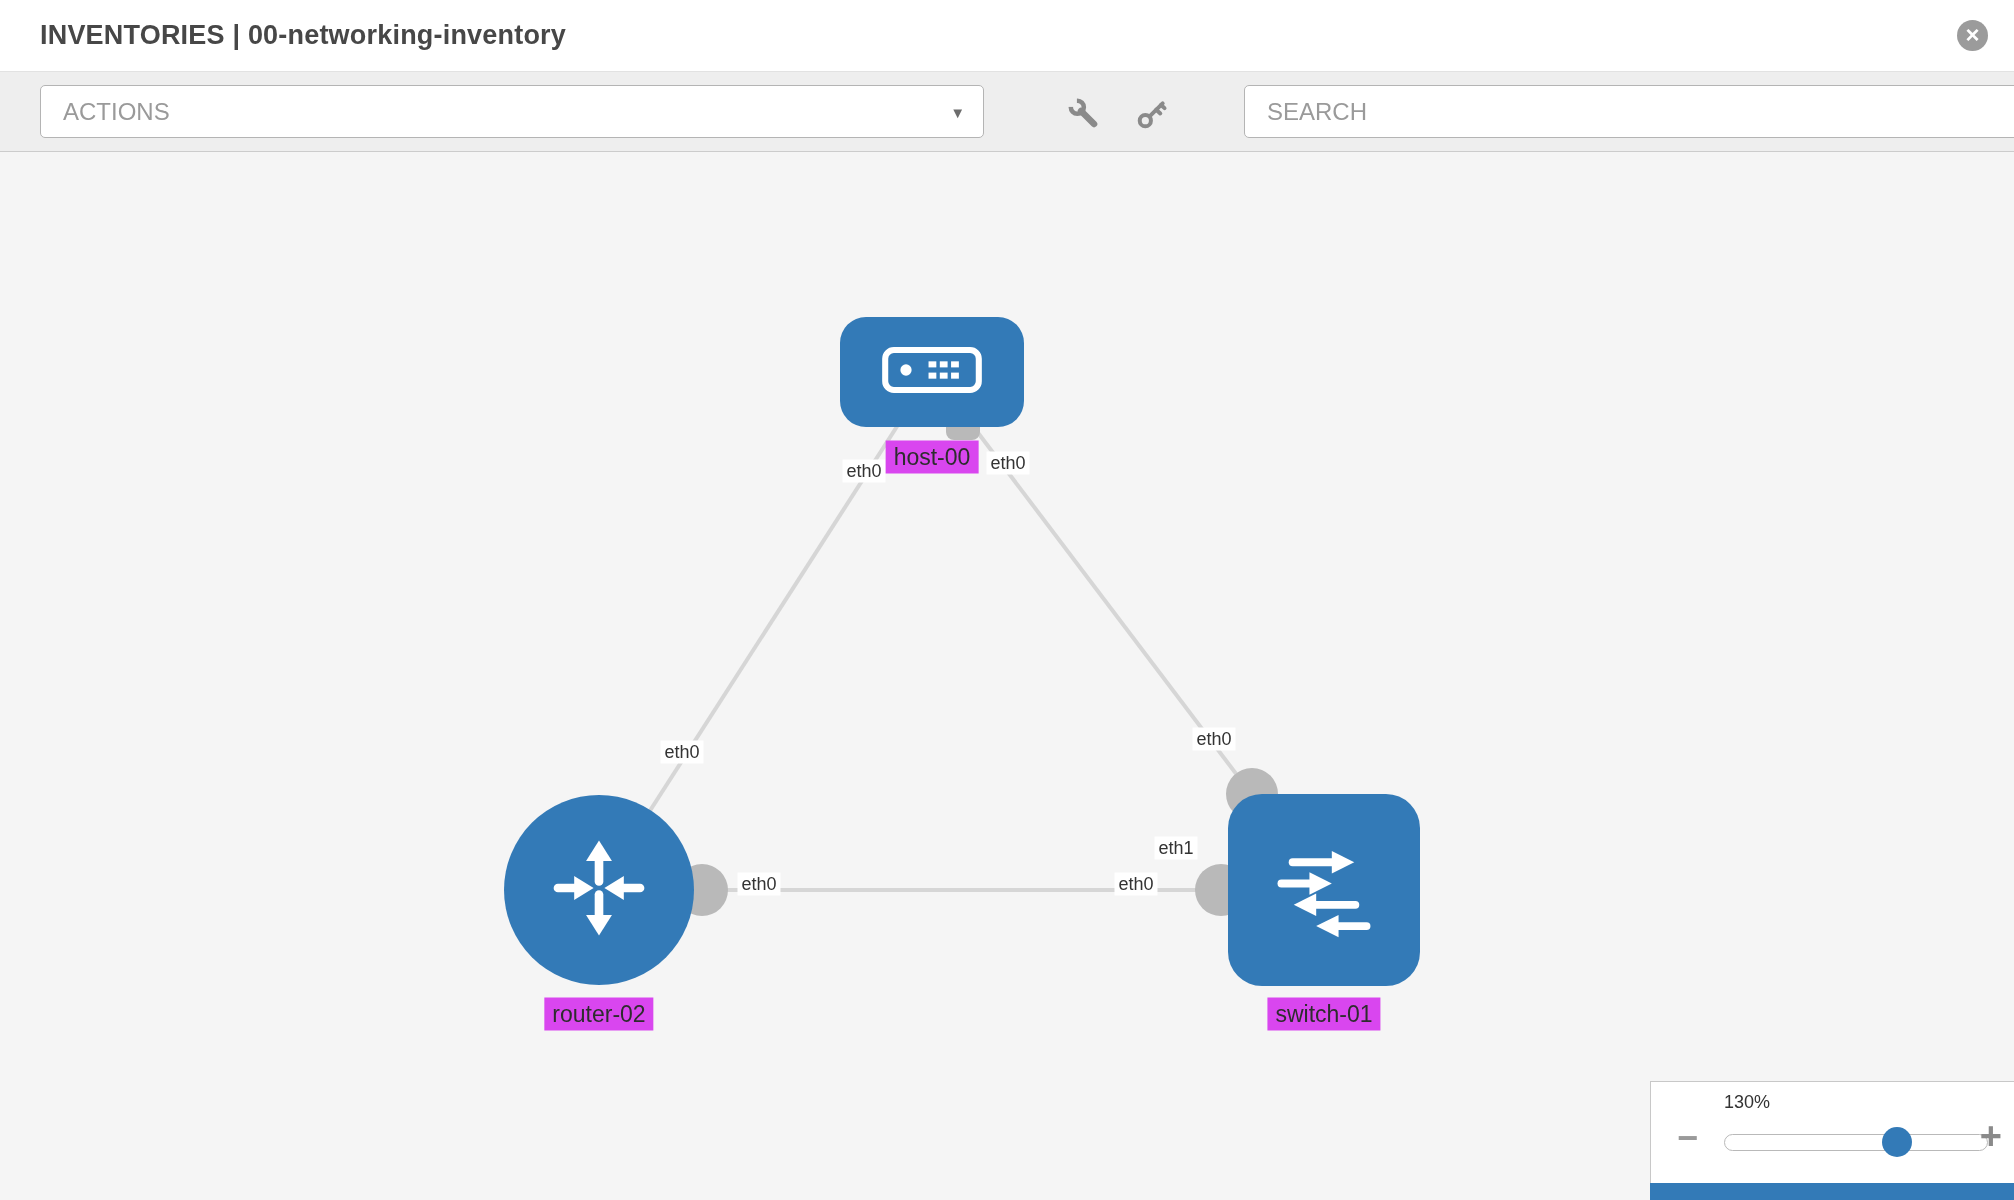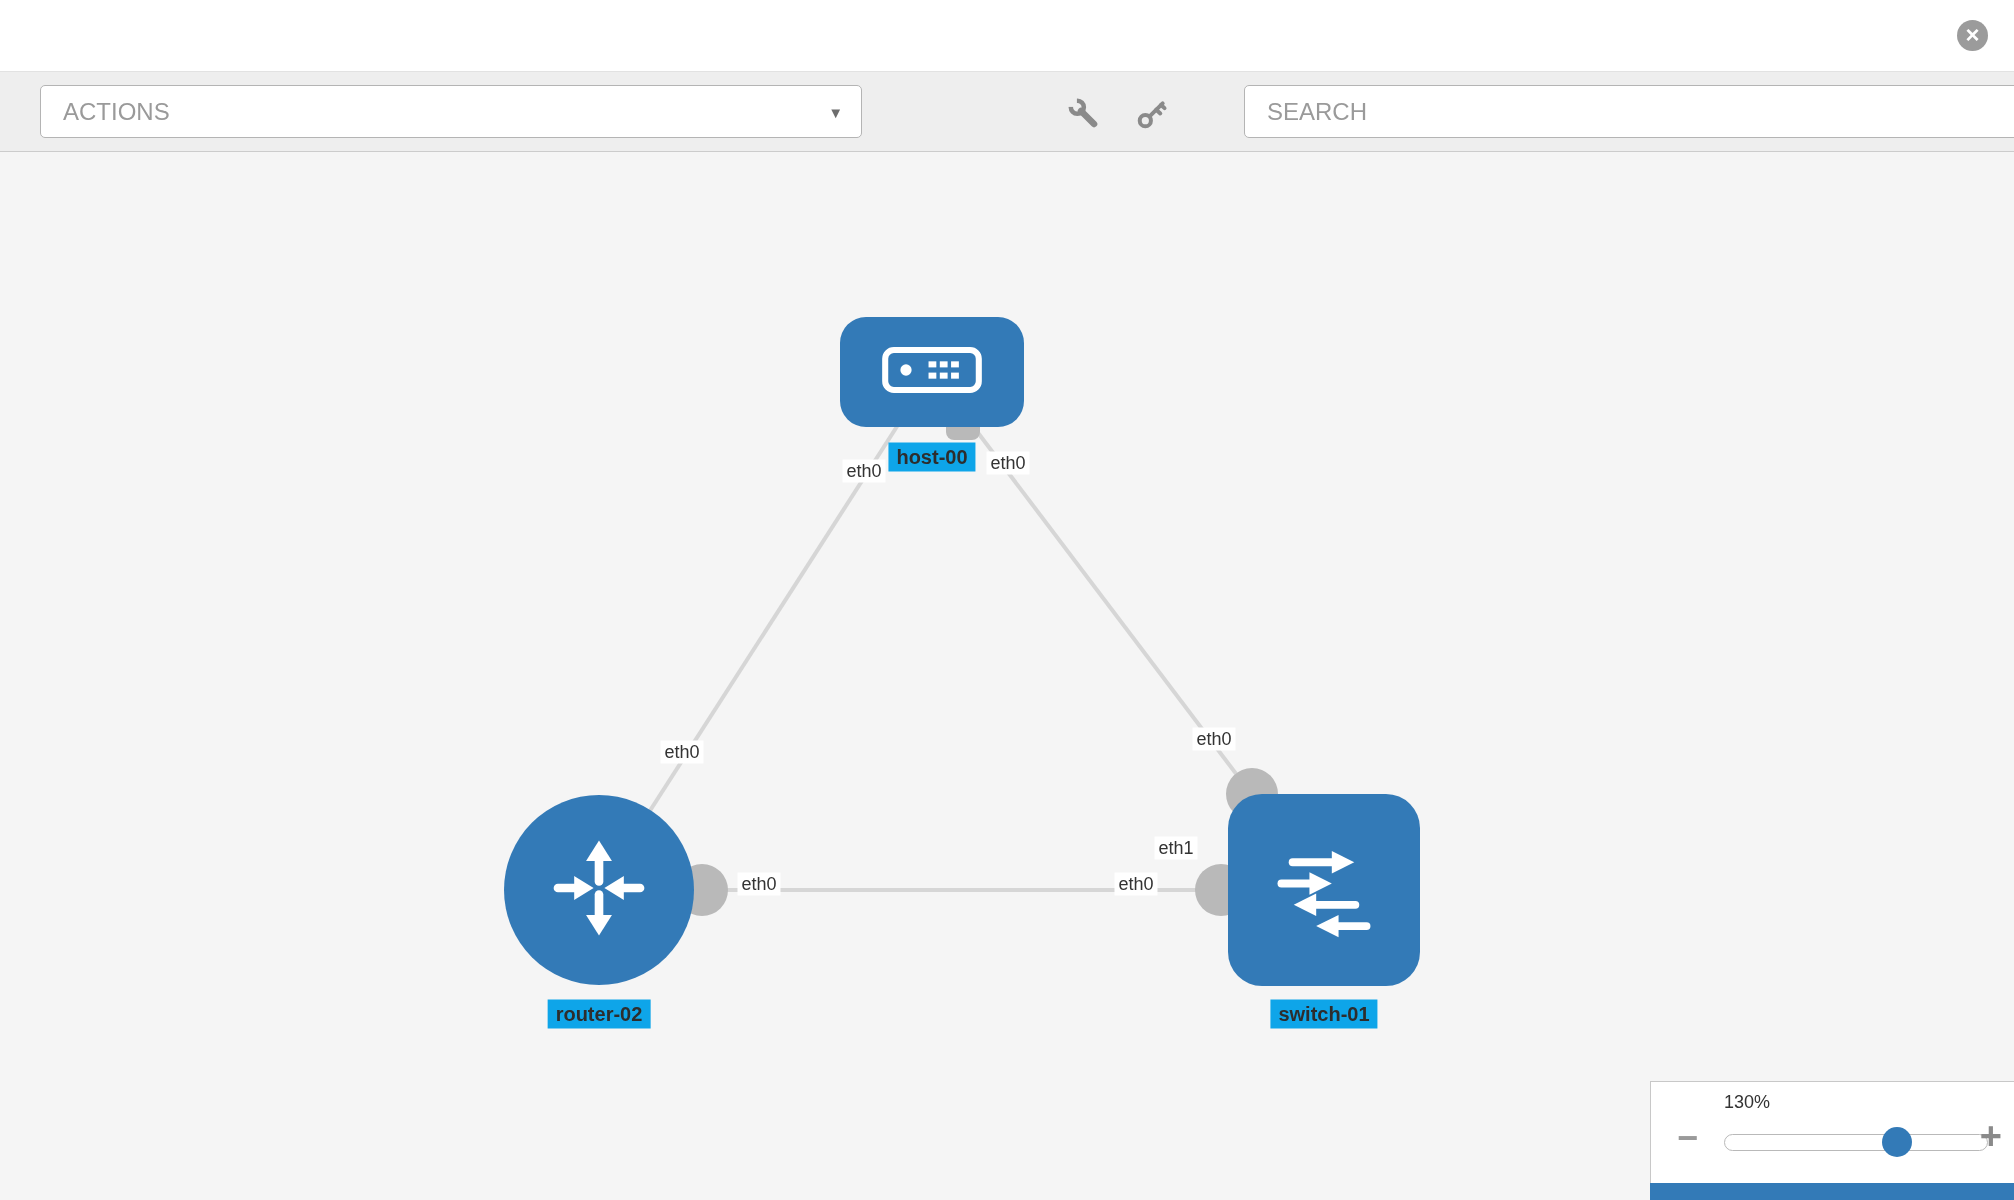--- a/index.html
+++ b/index.html
@@ -13,38 +13,38 @@
   .close-btn { position:absolute; right:26px; top:20px; width:31px; height:31px; border-radius:50%;
                background:#9b9b9b; color:#ffffff; font-size:24px; font-weight:bold; line-height:29px;
                text-align:center; cursor:pointer; }
 
   
   .toolbar { height:80px; background:#eeeeee; border-bottom:1px solid #cccccc; position:relative; }
   .select { position:absolute; top:13px; height:53px; background:#ffffff; border:1px solid #b4b4b4;
             border-radius:5px; display:flex; align-items:center; padding:0 22px; color:#9a9a9a;
             font-size:24px; cursor:pointer; }
   .select .chev { position:absolute; right:18px; top:18px; color:#6d6d6d; font-size:15px; }
-  .select.actions { left:40px; width:822px; }
+  .select.actions { left:40px; width:944px; }
   .select.search { left:1244px; width:807px; }
   .tool-icon { position:absolute; cursor:pointer; }
   .tool-icon.wrench { left:1066px; top:24px; }
   .tool-icon.key { left:1136px; top:26px; }
 
   
   .canvas { position:absolute; top:152px; left:0; width:2014px; height:1048px; background:#f5f5f5; overflow:hidden; }
   .links-svg { position:absolute; top:0; left:0; }
 
   .node { position:absolute; display:flex; align-items:center; justify-content:center;
           background:#337ab7; cursor:pointer; z-index:2; }
   .node.host   { left:840px;  top:165px; width:184px; height:110px; border-radius:26px; }
   .node.router { left:504px;  top:643px; width:190px; height:190px; border-radius:50%; }
   .node.switch { left:1228px; top:642px; width:192px; height:192px; border-radius:34px; }
 
-  .node-label { position:absolute; transform:translate(-50%,-50%); background:#0ea5e9; color:#2d2d2d;
-                font-size:20px; padding:3px 8px; white-space:nowrap; z-index:4;font-weight:bold; }
+  .node-label { position:absolute; transform:translate(-50%,-50%); background:#d946ef; color:#2d2d2d;
+                font-size:23px; padding:3px 8px; white-space:nowrap; z-index:4; }
   .if-label { position:absolute; transform:translate(-50%,-50%); background:#ffffff; color:#333333;
               font-size:18px; padding:1px 4px; white-space:nowrap; z-index:3; }
 
   
   .zoom-panel { position:absolute; right:0; bottom:0; width:364px; height:119px; background:#ffffff;
                 border:1px solid #c8c8c8; border-right:none; border-bottom:none; z-index:5; }
   .zoom-value { position:absolute; left:73px; top:10px; width:264px; 
                 font-size:18px; color:#333333; }
   .zoom-out { position:absolute; left:26px; top:36px; font-size:36px; font-weight:bold;
               color:#9a9a9a; cursor:pointer; line-height:40px; }
@@ -53,20 +53,21 @@
   .slider { position:absolute; left:73px; top:52px; width:264px; height:17px; background:#ffffff;
             border:1px solid #b9b9b9; border-radius:9px; cursor:pointer; }
   .knob { position:absolute; left:157px; top:-8px; width:30px; height:30px; border-radius:50%;
           background:#337ab7; cursor:grab; }
   .key-strip { position:absolute; left:-1px; right:0; bottom:0; height:17px; background:#337ab7; cursor:pointer; }
 </style>
 </head>
 <body>
 
 <div class="header">
+  <div class="title">INVENTORIES | 00-networking-inventory</div>
   <div class="close-btn">
     <span>×</span>
   </div>
 </div>
 
 <div class="toolbar">
   <div class="select actions">
     <span>ACTIONS</span>
     <span class="chev">▼</span>
   </div>

